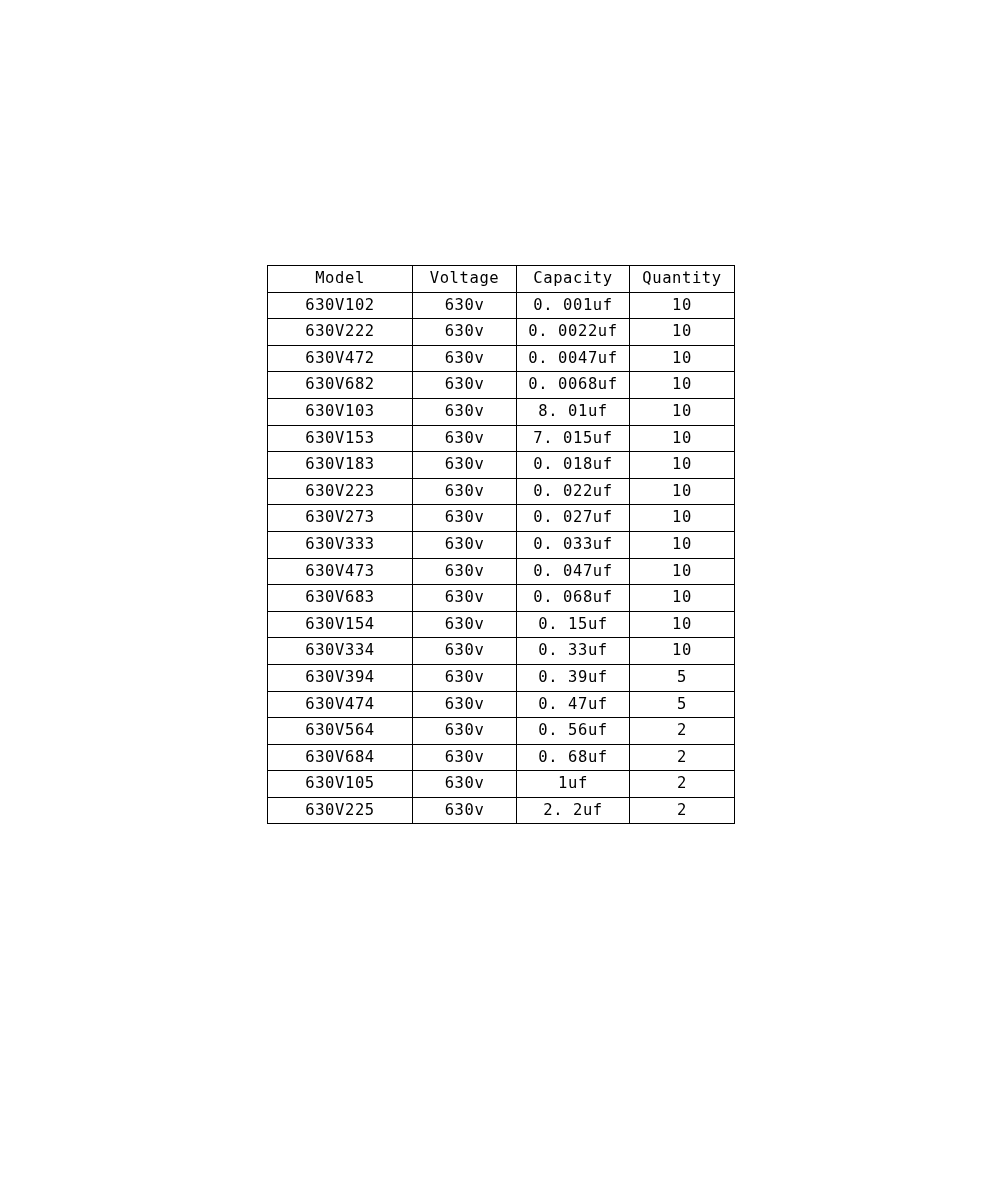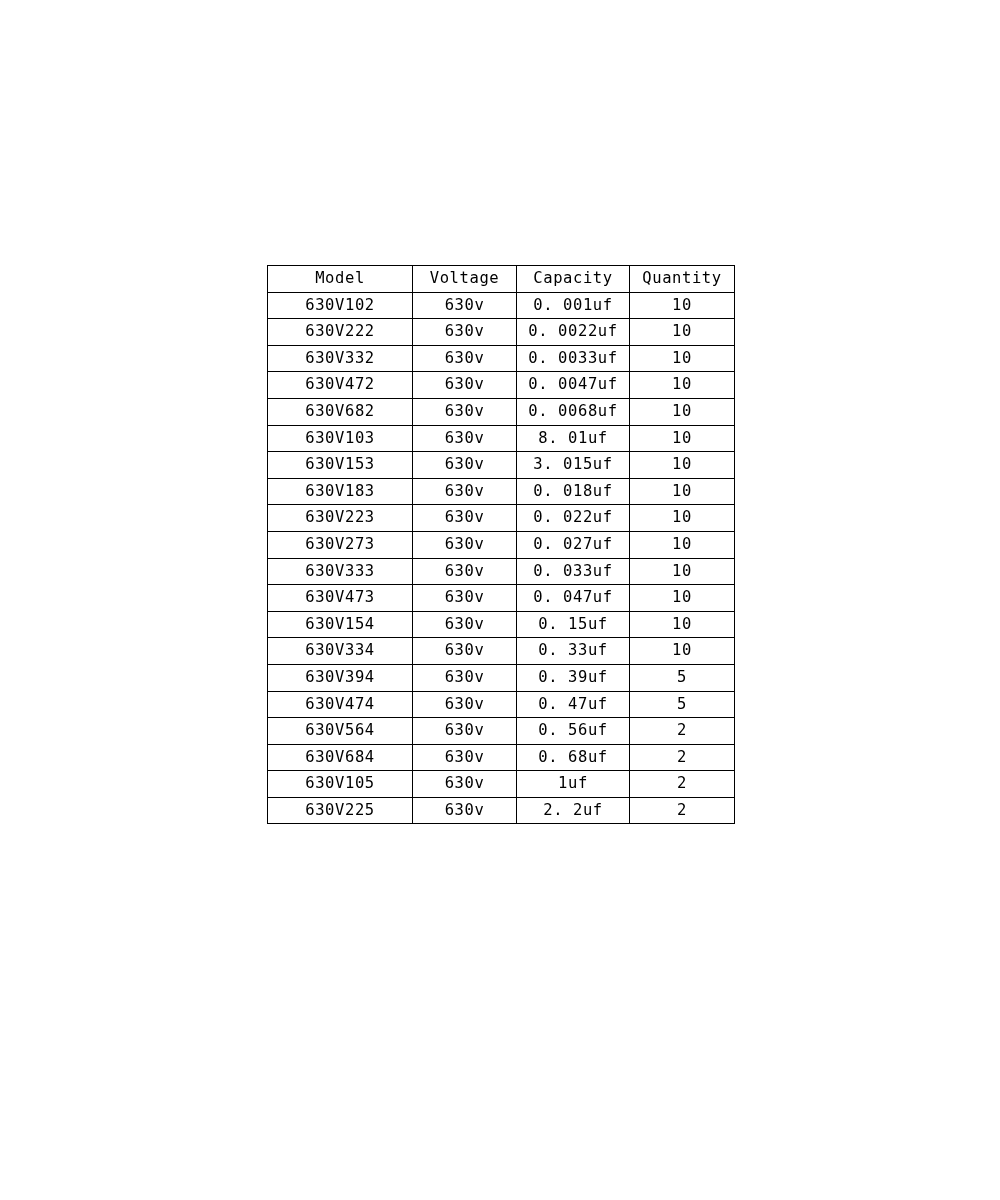--- a/index.html
+++ b/index.html
@@ -86,47 +86,41 @@
           <td>0. 001uf</td>
           <td>10</td>
         </tr>
         <tr>
           <td>630V222</td>
           <td>630v</td>
           <td>0. 0022uf</td>
           <td>10</td>
         </tr>
         <tr>
-          <td>630V332</td>
-          <td>630v</td>
-          <td>0. 0033uf</td>
-          <td>10</td>
-        </tr>
-        <tr>
           <td>630V472</td>
           <td>630v</td>
           <td>0. 0047uf</td>
           <td>10</td>
         </tr>
         <tr>
           <td>630V682</td>
           <td>630v</td>
           <td>0. 0068uf</td>
           <td>10</td>
         </tr>
         <tr>
           <td>630V103</td>
           <td>630v</td>
           <td>8. 01uf</td>
           <td>10</td>
         </tr>
         <tr>
           <td>630V153</td>
           <td>630v</td>
-          <td>3. 015uf</td>
+          <td>7. 015uf</td>
           <td>10</td>
         </tr>
         <tr>
           <td>630V183</td>
           <td>630v</td>
           <td>0. 018uf</td>
           <td>10</td>
         </tr>
         <tr>
           <td>630V223</td>
@@ -143,20 +137,26 @@
         <tr>
           <td>630V333</td>
           <td>630v</td>
           <td>0. 033uf</td>
           <td>10</td>
         </tr>
         <tr>
           <td>630V473</td>
           <td>630v</td>
           <td>0. 047uf</td>
+          <td>10</td>
+        </tr>
+        <tr>
+          <td>630V683</td>
+          <td>630v</td>
+          <td>0. 068uf</td>
           <td>10</td>
         </tr>
         <tr>
           <td>630V154</td>
           <td>630v</td>
           <td>0. 15uf</td>
           <td>10</td>
         </tr>
         <tr>
           <td>630V334</td>

